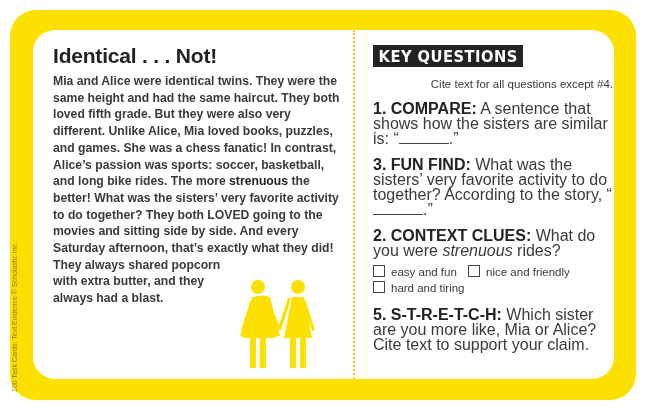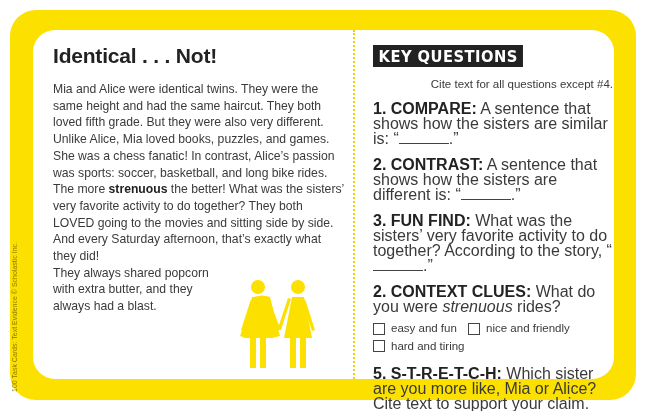--- a/index.html
+++ b/index.html
@@ -2,33 +2,33 @@
 <html><head>
 <meta charset="utf-8">
 <style>
   html, body { margin:0; padding:0; background:#ffffff; }
   body { width:646px; height:411px; position:relative; overflow:hidden; font-family:"Liberation Sans", sans-serif; color:#333; }
   .card-outer { position:absolute; left:10px; top:10px; width:626px; height:390px; background:#fce100; border-radius:26px; }
   .card-inner { position:absolute; left:33px; top:30px; width:581px; height:349px; background:#fff; border-radius:22px; }
   .divider { position:absolute; left:353px; top:30px; height:349px; width:0; border-left:2px dotted #f0d000; }
   .side-text { position:absolute; left:11px; top:392px; transform-origin:0 0; transform:rotate(-90deg); font-size:7px; color:#8a7a00; white-space:nowrap; width:200px; }
   .left { position:absolute; left:53px; top:44px; width:292px; }
-  .title { font-family:"Liberation Sans", sans-serif; font-weight:bold; font-size:21px; color:#222; margin:0 0 13px 0; letter-spacing:-0.2px; }
-  .story { font-size:12.2px; line-height:16.7px; color:#3a3a3a; }
+  .title { font-family:"Liberation Sans", sans-serif; font-weight:bold; font-size:21px; color:#222; margin:0 0 5px 0; letter-spacing:-0.2px; }
+  .story { font-size:12.2px; line-height:16.7px; color:#3a3a3a;font-weight:bold; }
   .story b { color:#222; }
   .story-tail { width:180px; }
   .twins { position:absolute; left:238px; top:278px; width:82px; height:92px; }
   .right { position:absolute; left:373px; top:45px; width:240px; }
   .kq { display:inline-block; background:#222; color:#fff; font-family:"DejaVu Sans", sans-serif; font-weight:bold; font-size:16px; padding:2px 6px 1px 6px; letter-spacing:0.5px; transform:scaleX(0.92); transform-origin:left; }
   .cite { font-size:11.5px; margin:11px 0 11px 0; color:#3a3a3a;text-align:right; }
   .q { font-size:16px; line-height:15px; color:#3a3a3a; margin-bottom:11px; }
   .q b { color:#222; }
   .blank { display:inline-block; width:50px; border-bottom:1px solid #444; height:9px; vertical-align:baseline; }
   .opts { font-size:11.5px; line-height:15px; color:#3a3a3a; margin:-4px 0 10px 0; }
-  .opt { display:inline-flex; align-items:center; margin-right:8px; }
+  .opt { display:inline-flex; align-items:flex-start; margin-right:8px; }
   .box { display:inline-block; width:10px; height:10px; border:1.2px solid #444; margin-right:6px; }
 </style>
 </head>
 <body>
 
 <div class="card-outer"></div>
 <div class="card-inner"></div>
 <div class="divider"></div>
 <div class="side-text">100 Task Cards: Text Evidence © Scholastic Inc.</div>
 
@@ -58,23 +58,20 @@
 </svg>
 
 <div class="right">
   <div class="kq">KEY QUESTIONS</div>
   <div class="cite">Cite text for all questions except #4.</div>
 
   <div class="q">
     <b>1. COMPARE:</b><span> A sentence that shows how the sisters are similar is: “</span><span class="blank"></span><span>.”</span>
   </div>
   <div class="q">
-    <b>2. CONTRAST:</b><span> A sentence that shows how the sisters are different is: “</span><span class="blank"></span><span>.”</span>
-  </div>
-  <div class="q">
     <b>3. FUN FIND:</b><span> What was the sisters’ very favorite activity to do together? According to the story, “</span><span class="blank"></span><span>.”</span>
   </div>
   <div class="q">
     <b>2. CONTEXT CLUES:</b><span> What do you were </span><i>strenuous</i><span> rides?</span>
   </div>
   <div class="opts">
     <span class="opt">
         <span class="box"></span>
         <span>easy and fun</span>
       </span>

